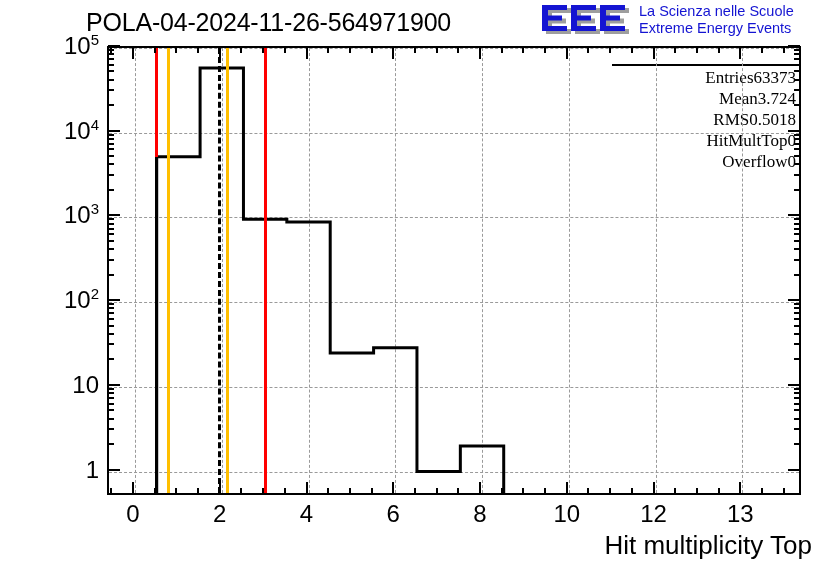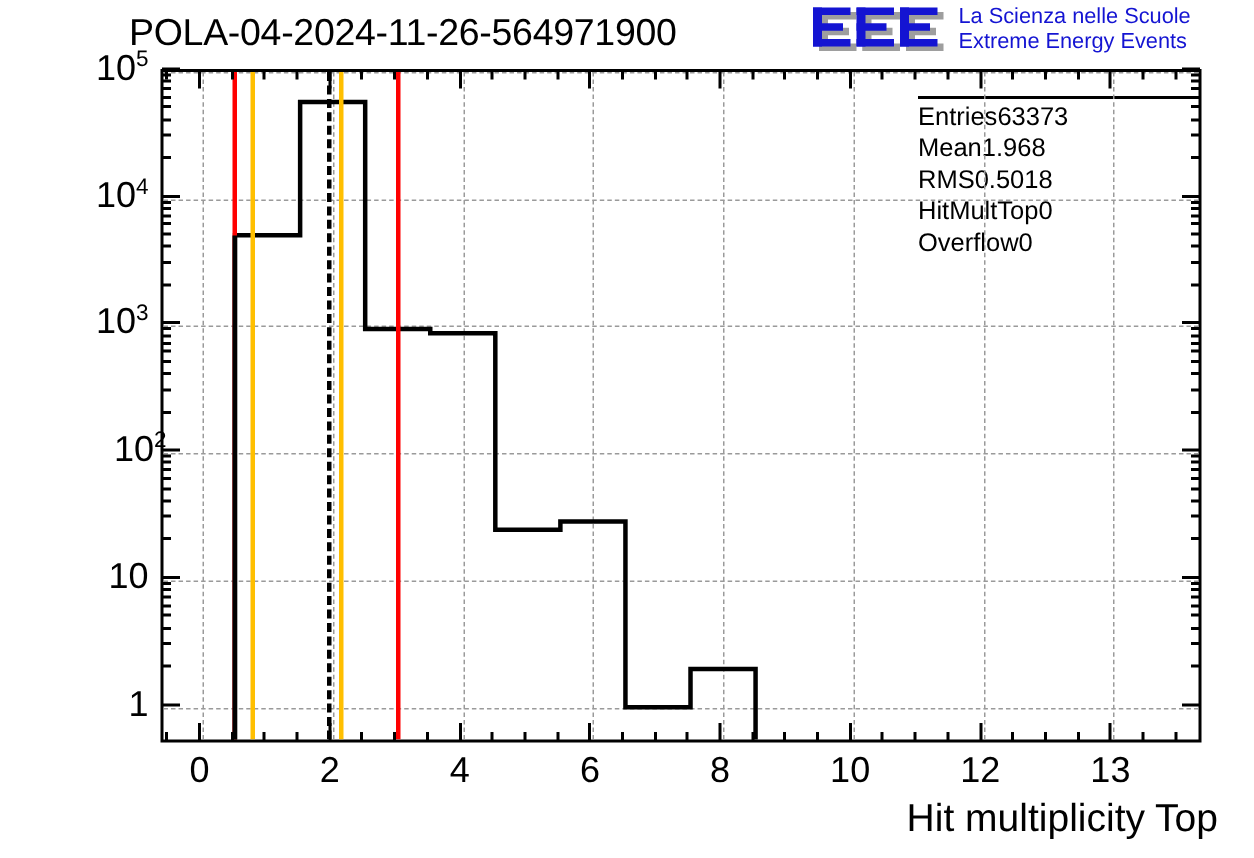--- a/index.html
+++ b/index.html
@@ -57,21 +57,21 @@
     font-size:26px;color:#000;white-space:nowrap;
   }
 
   
   #stats-box{
     position:absolute;left:612px;top:64px;width:184px;
     font-size:17px;color:#000;background:transparent;
   }
   #stats-title{text-align:center;padding-bottom:2px;font-size:17px;}
   #stats-rule{height:0;border-top:2px solid #000;margin:0 0 1px 0;}
-  .stats-row{display:flex;justify-content:flex-start;line-height:21px;white-space:nowrap;}
+  .stats-row{display:flex;justify-content:flex-end;line-height:21px;white-space:nowrap;font-family:Liberation Serif, serif;}
   .stats-row .k{text-align:left;}
   .stats-row .v{text-align:right;}
 </style>
 </head>
 <body>
 
 <div id="root">
 
   <div id="chart-title">POLA-04-2024-11-26-564971900</div>
 
@@ -113,21 +113,21 @@
   </div>
 
   <div id="stats-box">
     <div id="stats-rule"></div>
     <div class="stats-row">
       <span class="k">Entries</span>
       <span class="v">63373</span>
     </div>
     <div class="stats-row">
       <span class="k">Mean</span>
-      <span class="v">1.968</span>
+      <span class="v">3.724</span>
     </div>
     <div class="stats-row">
       <span class="k">RMS</span>
       <span class="v">0.5018</span>
     </div>
     <div class="stats-row">
       <span class="k">HitMultTop</span>
       <span class="v">0</span>
     </div>
     <div class="stats-row">
@@ -324,20 +324,20 @@
       <div class="xlabel" style="left: 133.025px;">0</div>
       <div class="xlabel" style="left: 219.775px;">2</div>
       <div class="xlabel" style="left: 306.525px;">4</div>
       <div class="xlabel" style="left: 393.275px;">6</div>
       <div class="xlabel" style="left: 480.025px;">8</div>
       <div class="xlabel" style="left: 566.775px;">10</div>
       <div class="xlabel" style="left: 653.525px;">12</div>
       <div class="xlabel" style="left: 740.275px;">13</div>
       <div class="ylabel" style="top: 469.503px; left: 0px; width: 99px;">1</div>
       <div class="ylabel" style="top: 384.802px; left: 0px; width: 99px;">10</div>
-      <div class="ylabel" style="top: 300.102px; left: 12px; width: 99px;">10<sup>2</sup></div>
+      <div class="ylabel" style="top: 300.102px; left: 0px; width: 99px;">10<sup>2</sup></div>
       <div class="ylabel" style="top: 215.401px; left: 0px; width: 99px;">10<sup>3</sup></div>
       <div class="ylabel" style="top: 130.701px; left: 0px; width: 99px;">10<sup>4</sup></div>
       <div class="ylabel" style="top: 46px; left: 0px; width: 99px;">10<sup>5</sup></div>
     </div>
 
   <div id="x-axis-title">Hit multiplicity Top</div>
 </div>
 
 </body></html>

